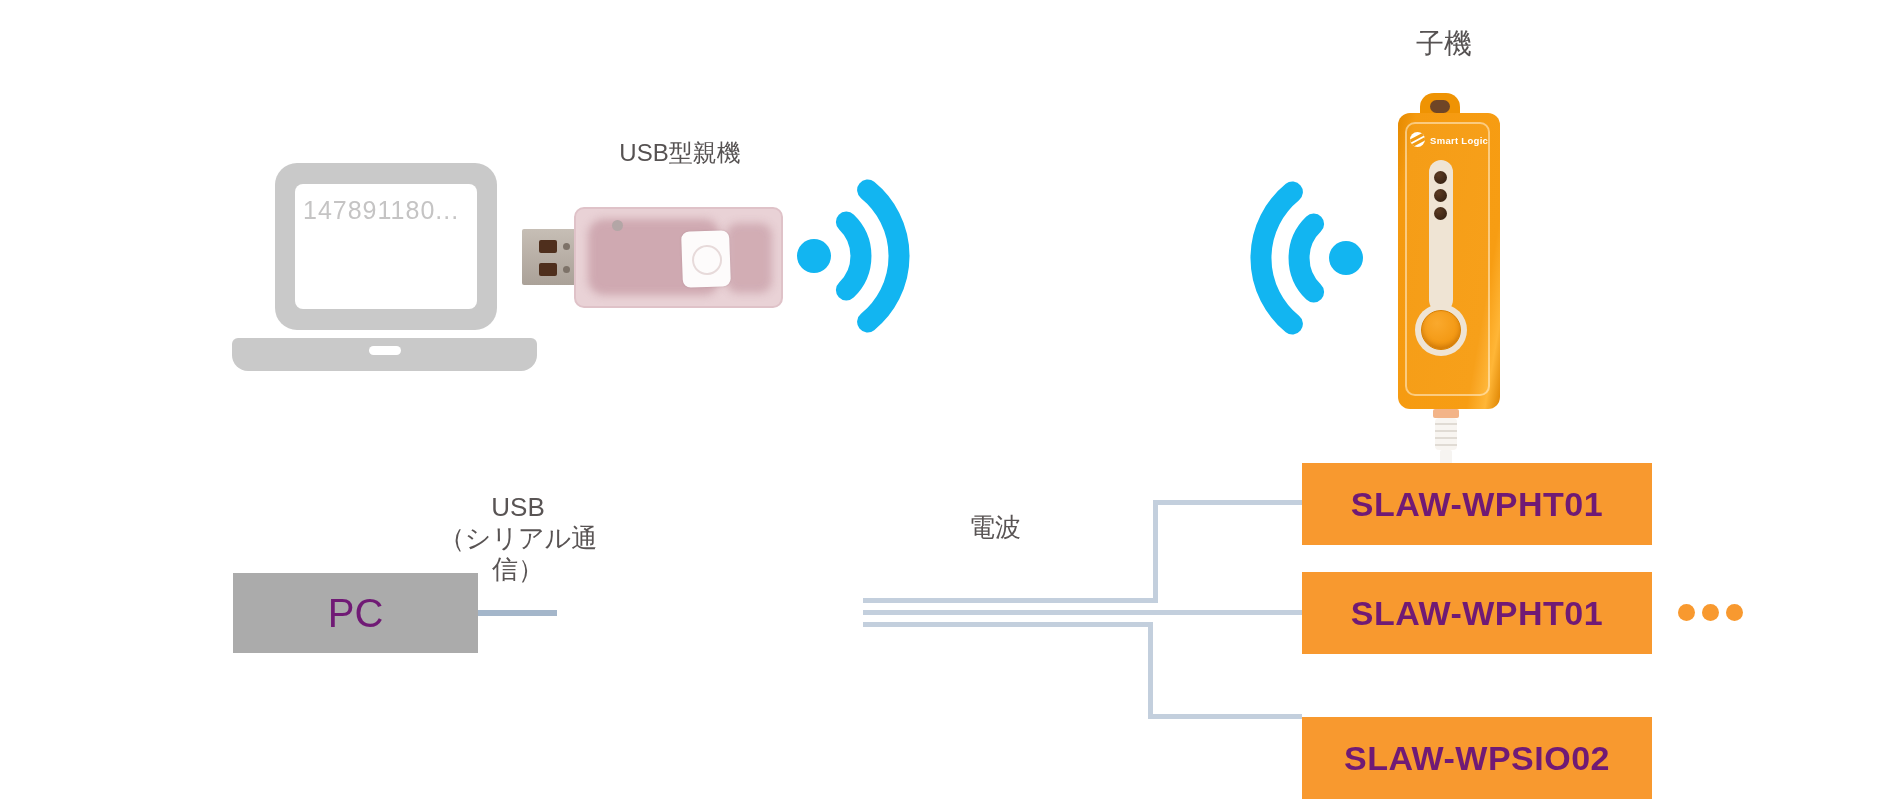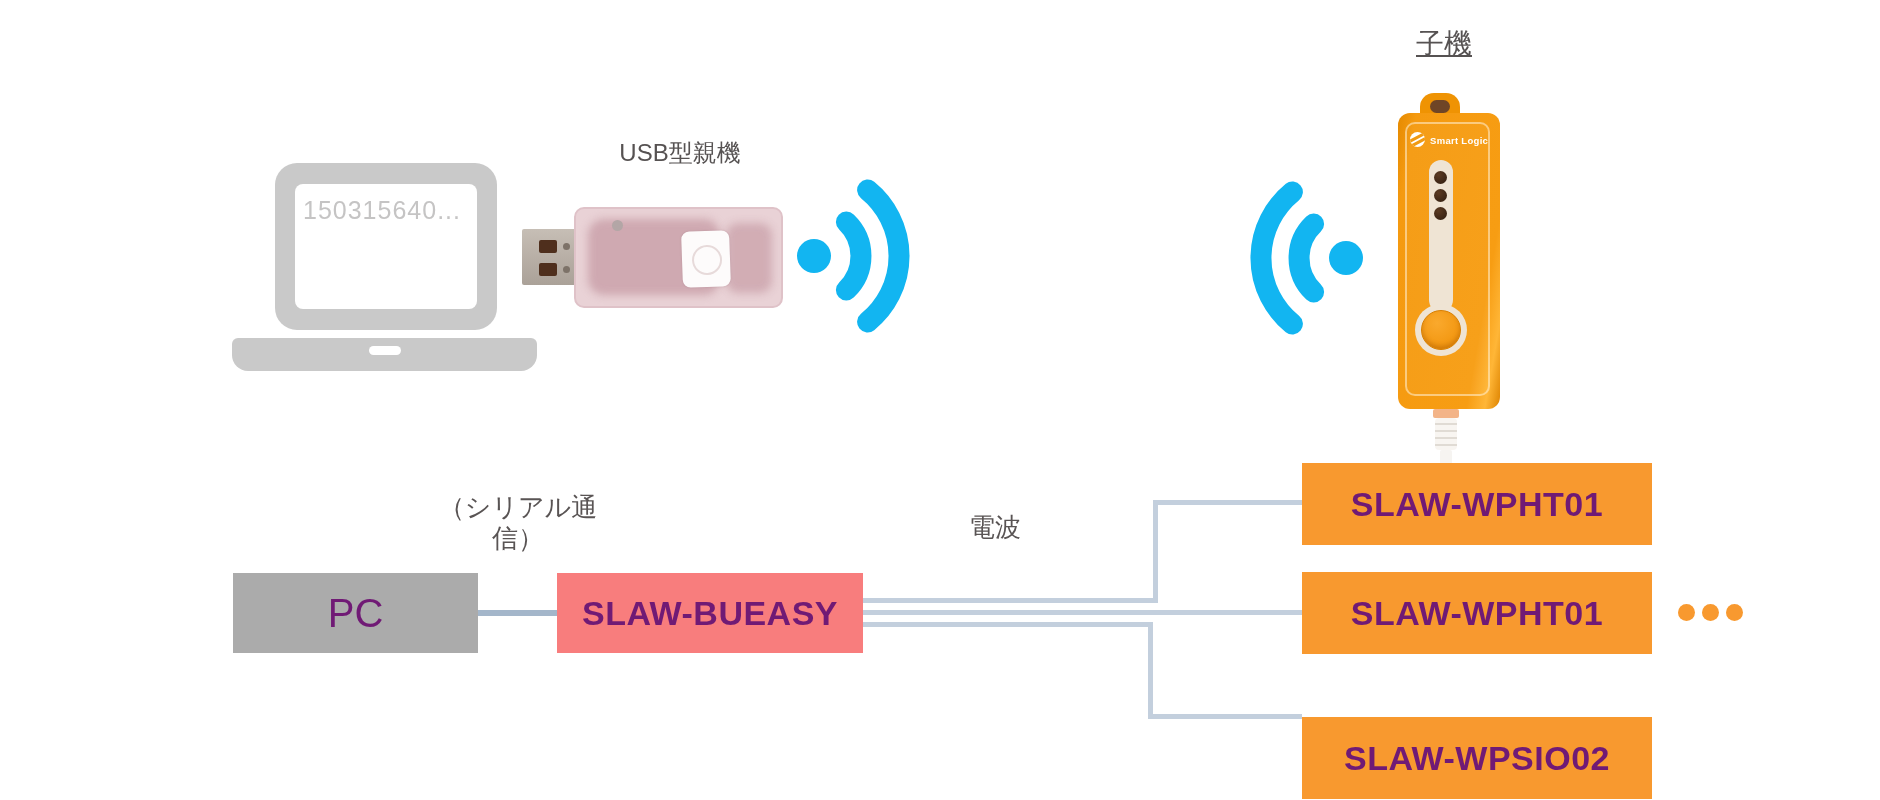--- a/index.html
+++ b/index.html
@@ -12,21 +12,21 @@
   
   .laptop-screen{left:275px;top:163px;width:222px;height:167px;background:var(--laptop-gray);border-radius:22px;}
   .laptop-screen-inner{left:295px;top:184px;width:182px;height:125px;background:#fff;border-radius:8px;}
   .laptop-code{left:303px;top:196px;font-size:25px;color:#c5c4c4;letter-spacing:1px;}
   .laptop-base{left:232px;top:338px;width:305px;height:33px;background:var(--laptop-gray);border-radius:6px 6px 16px 16px;}
   .laptop-notch{left:369px;top:346px;width:32px;height:9px;background:#fff;border-radius:5px;}
 
   
   .jp-label{color:#565252;text-align:center;}
   .usb-parent-label{left:580px;top:137px;width:200px;font-size:24px;}
-  .child-device-label{left:1394px;top:25px;width:100px;font-size:28px;text-decoration:underline;}
+  .child-device-label{left:1394px;top:25px;width:100px;font-size:28px;}
   .link-label{color:#595454;font-size:26px;line-height:31px;text-align:center;}
   .usb-link-label{left:418px;top:492px;width:200px;}
   .radio-link-label{left:895px;top:512px;width:200px;}
 
   
   .dongle-plug{left:522px;top:229px;width:54px;height:56px;border-radius:2px;
     background:linear-gradient(180deg,#c6beb5,#aaa198);}
   .plug-slot{position:absolute;width:18px;height:13px;background:#4f2f1d;border-radius:2px;}
   .plug-pin{position:absolute;width:7px;height:7px;background:#7d7268;border-radius:50%;}
   .dongle-body{left:574px;top:207px;width:209px;height:101px;border-radius:10px;
@@ -78,21 +78,21 @@
   .ellipsis-dot{width:17px;height:17px;border-radius:50%;background:var(--orange-box);top:604px;}
 </style>
 </head>
 <body>
 
 <div id="canvas">
 
   <div>
     <div class="abs laptop-screen"></div>
     <div class="abs laptop-screen-inner"></div>
-    <div class="abs laptop-code">150315640...</div>
+    <div class="abs laptop-code">147891180...</div>
     <div class="abs laptop-base"></div>
     <div class="abs laptop-notch"></div>
   </div>
 
   <div class="abs jp-label usb-parent-label">USB型親機</div>
 
   <div>
     <div class="abs dongle-plug">
       <div class="plug-slot" style="left:17px;top:11px;"></div>
       <div class="plug-slot" style="left:17px;top:34px;"></div>
@@ -139,29 +139,29 @@
       <div class="cd-dot" style="top:94px;"></div>
       <div class="cd-circle"></div>
       <div class="cd-button"></div>
     </div>
     <div class="cd-nub"></div>
     <div class="cd-plug"></div>
     <div class="cd-tip"></div>
   </div>
 
   <div class="abs link-label usb-link-label">
+    <div>USB</div>
     <div>（シリアル通信）</div>
   </div>
   <div class="abs link-label radio-link-label">
     <div>電波</div>
   </div>
 
   <div class="abs node pc-node">PC</div>
   <div class="abs usb-line"></div>
-  <div class="abs node gateway-node">SLAW-BUEASY</div>
 
   <div class="abs rline" style="left:863px;top:598px;width:295px;height:5px;"></div>
   <div class="abs rline" style="left:1153px;top:500px;width:5px;height:103px;"></div>
   <div class="abs rline" style="left:1153px;top:500px;width:149px;height:5px;"></div>
 
   <div class="abs rline" style="left:863px;top:610px;width:439px;height:5px;"></div>
 
   <div class="abs rline" style="left:863px;top:622px;width:290px;height:5px;"></div>
   <div class="abs rline" style="left:1148px;top:622px;width:5px;height:97px;"></div>
   <div class="abs rline" style="left:1148px;top:714px;width:154px;height:5px;"></div>

